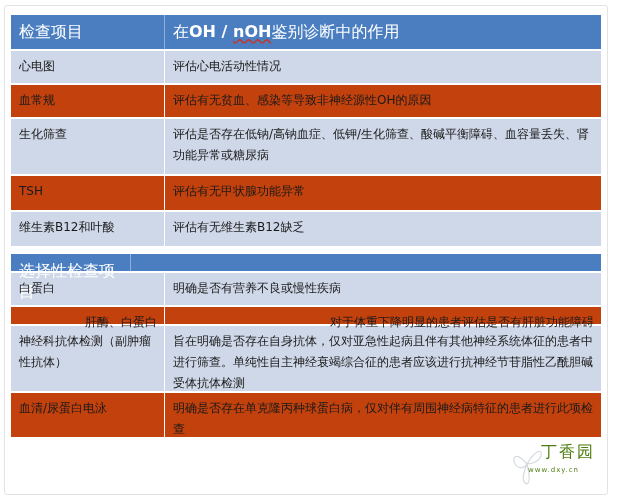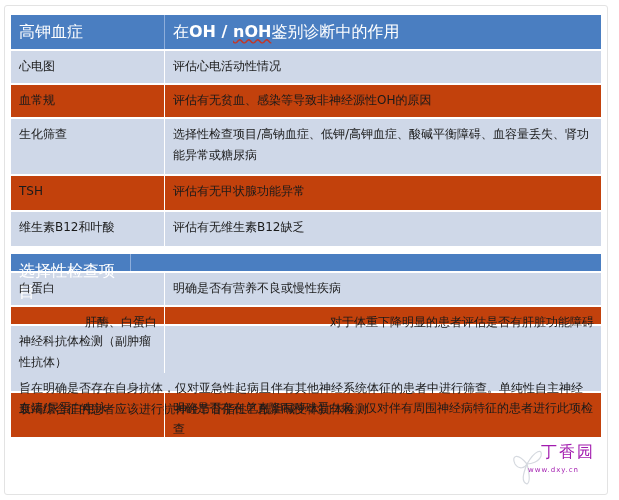--- a/index.html
+++ b/index.html
@@ -13,46 +13,46 @@
           color: #1a1a1a; font-weight: normal; }
   .c1 { width: 154px; border-right: 1px solid #ffffff; }
   .c2 { flex: 1; padding-left: 8px; }
   .hdr { background: #4a7ec1; }
   .hdr .cell { color: #ffffff; font-weight: normal; font-size: 16px; padding-top: 6px; }
   .hdr .c1 { border-right: 1px solid #8eaedb; }
   .odd { background: #cfd8e8; }
   .even { background: #c2410c; }
   .u { text-decoration: underline wavy #c0392b; }
   .wm { position: absolute; right: 22px; top: 442px; width: 90px; height: 50px;
-        color: #a21caf; font-size: 16px; font-weight: normal; }
+        color: #4d7c0f; font-size: 16px; font-weight: normal; }
   .wm .t1 { position: absolute; right: 2px; top: 0; letter-spacing: 2px; }
   .wm .t2 { position: absolute; right: 18px; top: 24px; font-size: 7px; letter-spacing: 1px; }
   .wm svg { position: absolute; left: 0; top: 0; }
 </style>
 </head>
 <body>
 
 <div class="card"></div>
 
 <div class="tbl" style="top:15px;">
   <div class="row hdr" style="height:36px;">
-    <div class="cell c1" style="width:154px;">高钾血症</div>
+    <div class="cell c1" style="width:154px;">检查项目</div>
     <div class="cell c2"><span>在</span><span style="font-weight:bold">OH / </span><span class="u" style="font-weight:bold">nOH</span><span>鉴别诊断中的作用</span></div>
   </div>
   <div class="row odd" style="height:34px;">
     <div class="cell c1">心电图</div>
     <div class="cell c2">评估心电活动性情况</div>
   </div>
   <div class="row even" style="height:34px;">
     <div class="cell c1">血常规</div>
     <div class="cell c2">评估有无贫血、感染等导致非神经源性OH的原因</div>
   </div>
   <div class="row odd" style="height:57px;">
     <div class="cell c1">生化筛查</div>
-    <div class="cell c2">选择性检查项目/高钠血症、低钾/高钾血症、酸碱平衡障碍、血容量丢失、肾功能异常或糖尿病</div>
+    <div class="cell c2">评估是否存在低钠/高钠血症、低钾/生化筛查、酸碱平衡障碍、血容量丢失、肾功能异常或糖尿病</div>
   </div>
   <div class="row even" style="height:36px;">
     <div class="cell c1">TSH</div>
     <div class="cell c2">评估有无甲状腺功能异常</div>
   </div>
   <div class="row odd" style="height:36px;">
     <div class="cell c1">维生素B12和叶酸</div>
     <div class="cell c2">评估有无维生素B12缺乏</div>
   </div>
 </div>
@@ -63,21 +63,21 @@
     <div class="cell c2"></div>
   </div>
   <div class="row odd" style="height:34px;">
     <div class="cell c1">白蛋白</div>
     <div class="cell c2">明确是否有营养不良或慢性疾病</div>
   </div>
   <div class="row even" style="height:19px;text-align:right;">
     <div class="cell c1">肝酶、白蛋白</div>
     <div class="cell c2">对于体重下降明显的患者评估是否有肝脏功能障碍</div>
   </div>
-  <div class="row odd" style="height:67px;flex-direction:column;">
+  <div class="row odd" style="height:67px;">
     <div class="cell c1">神经科抗体检测（副肿瘤性抗体）</div>
     <div class="cell c2">旨在明确是否存在自身抗体，仅对亚急性起病且伴有其他神经系统体征的患者中进行筛查。单纯性自主神经衰竭综合征的患者应该进行抗神经节苷脂性乙酰胆碱受体抗体检测</div>
   </div>
   <div class="row even" style="height:44px;border-bottom:none;">
     <div class="cell c1">血清/尿蛋白电泳</div>
     <div class="cell c2">明确是否存在单克隆丙种球蛋白病，仅对伴有周围神经病特征的患者进行此项检查</div>
   </div>
 </div>
 
 <div class="wm">

